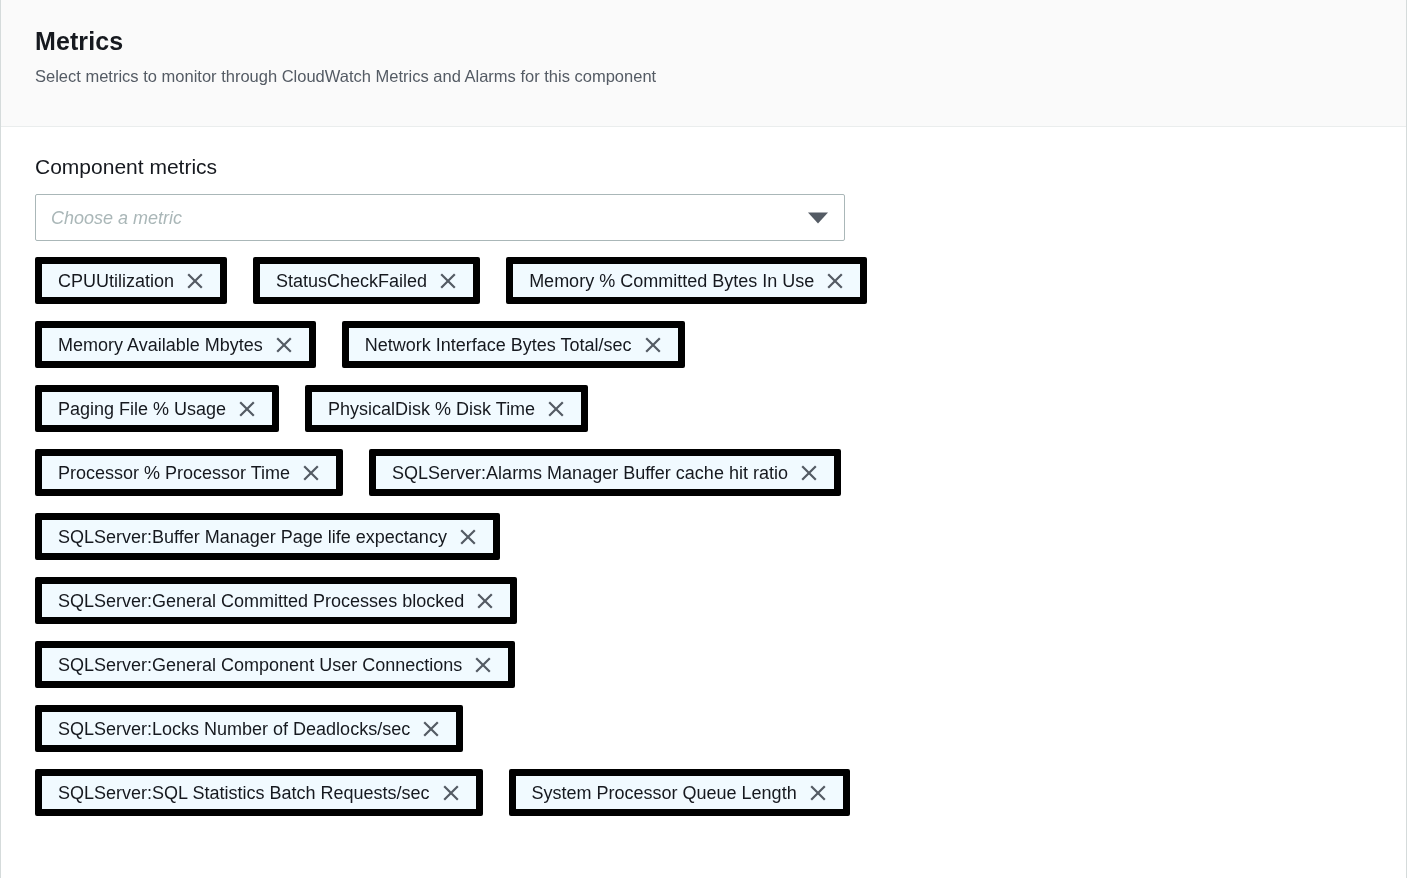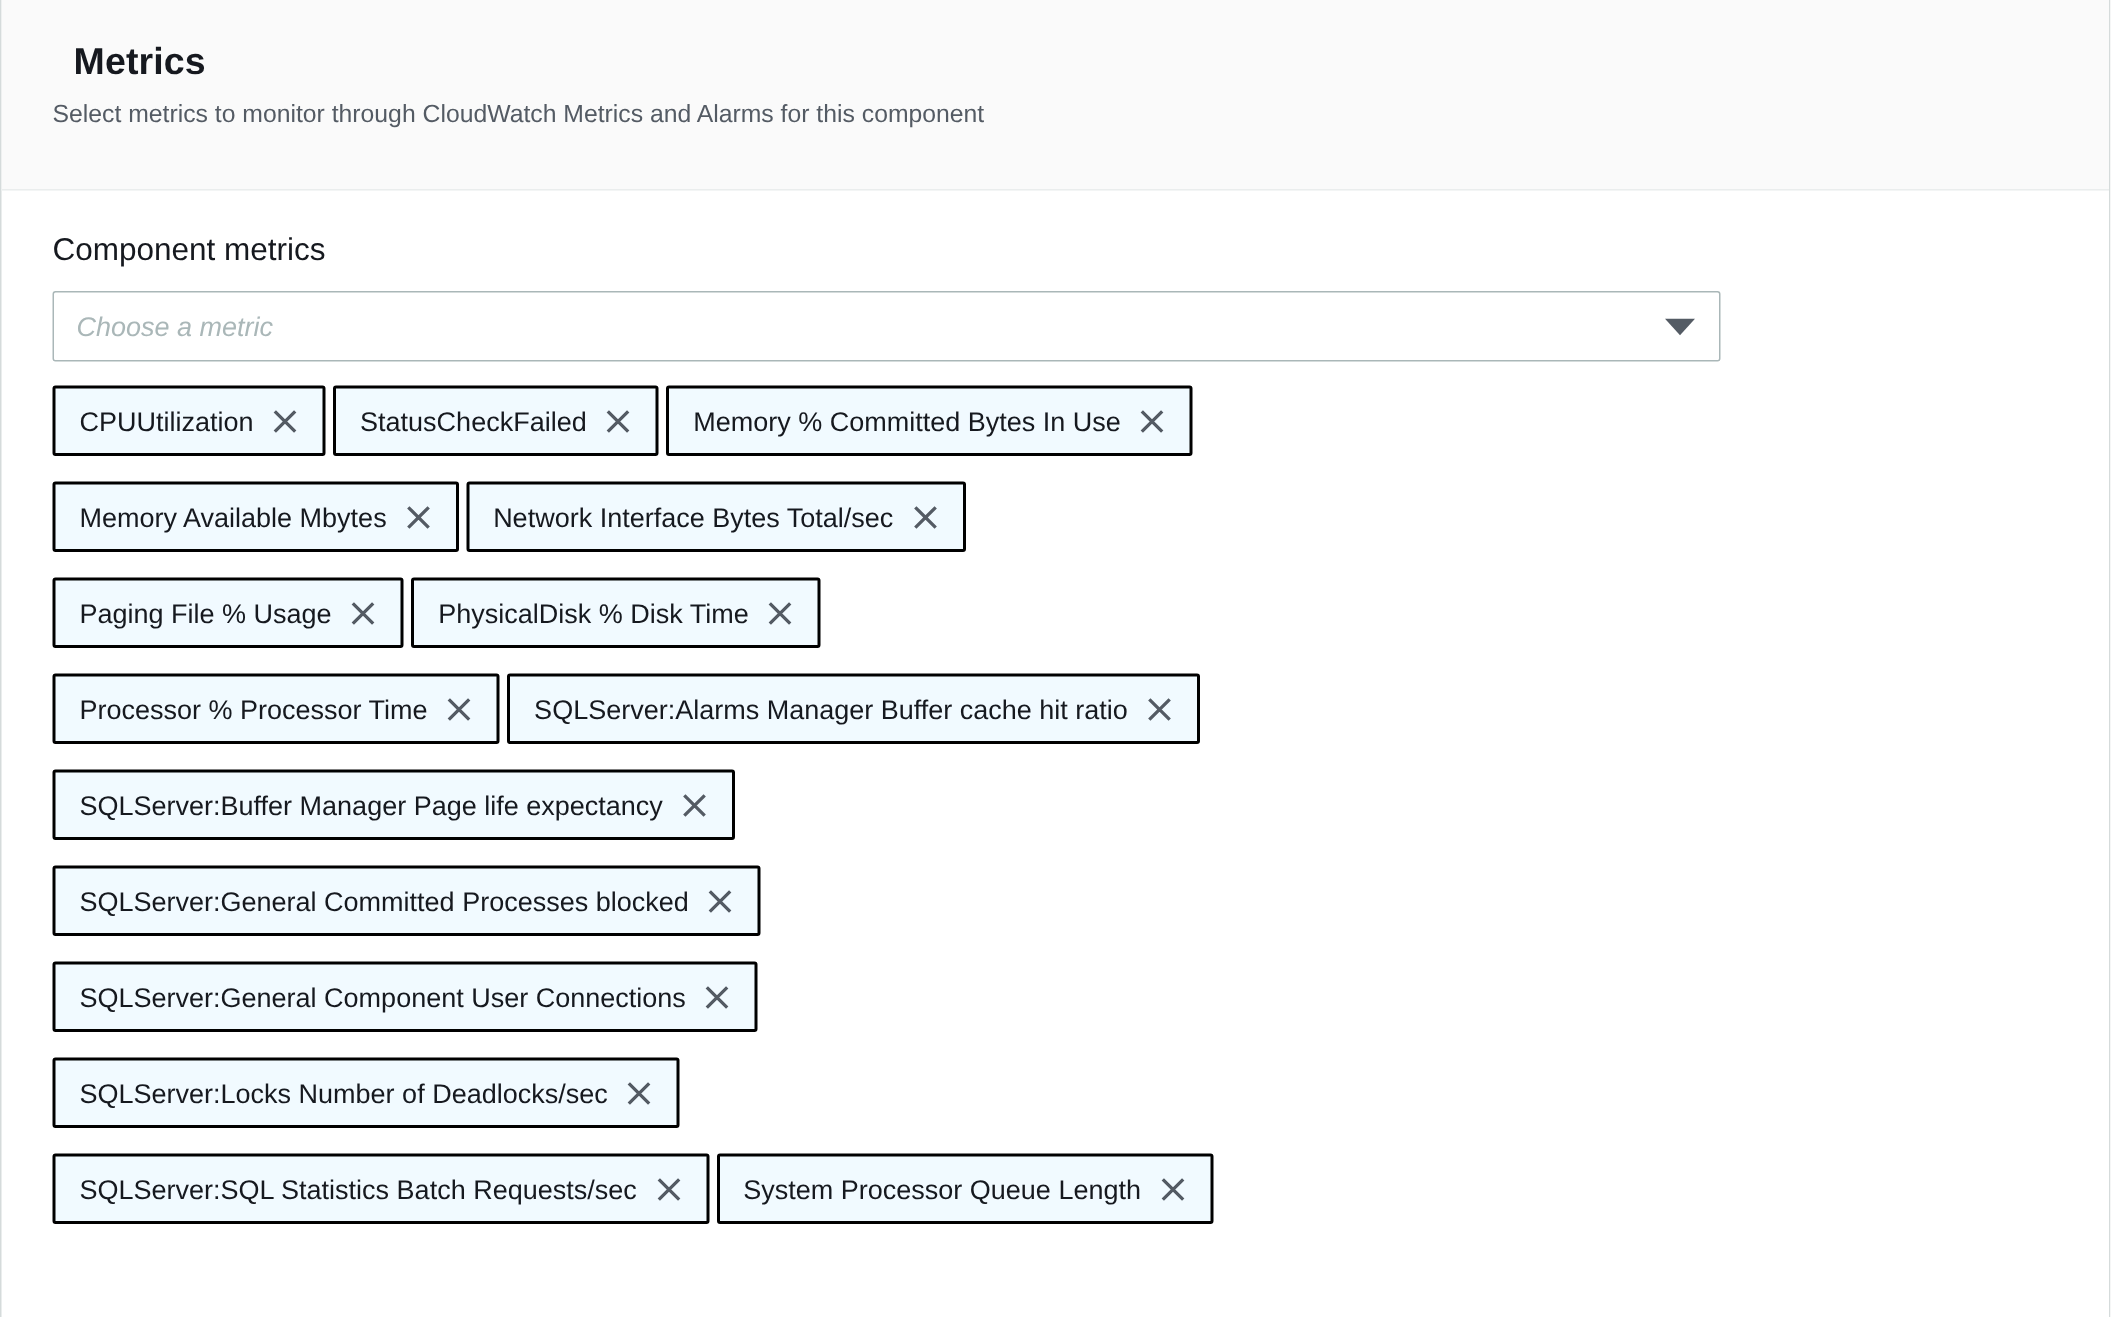--- a/index.html
+++ b/index.html
@@ -33,21 +33,21 @@
     border-bottom: 1px solid #eaeded;
     padding: 26px 32px 22px 34px;
     height: 127px;
   }
   .panel-title {
     font-size: 25px;
     font-weight: bold;
     color: #16191f;
     line-height: 30px;
     letter-spacing: 0.1px;
-    margin: 0 0 9px 14px;
+    margin: 0 0 9px 0;
   }
   .panel-subtitle {
     font-size: 16.5px;
     font-weight: normal;
     color: #545b64;
     line-height: 22px;
     margin: 0;
   }
 
   
@@ -57,21 +57,21 @@
   .field-label {
     font-size: 21px;
     color: #16191f;
     line-height: 22px;
     margin: 0 0 16px 0;
   }
 
   
   .metric-select {
     position: relative;
-    width: 1112px;
+    width: 810px;
     height: 47px;
     border: 1px solid #aab7b8;
     border-radius: 2px;
     background: #ffffff;
     display: flex;
     align-items: center;
     cursor: pointer;
   }
   .metric-select .placeholder {
     font-size: 18px;
@@ -100,25 +100,25 @@
   .token-row {
     display: flex;
     align-items: flex-start;
     margin-bottom: 17px;
     height: 47px;
   }
   .token {
     display: inline-flex;
     align-items: center;
     height: 47px;
-    border: 2px solid #000000;
+    border: 7px solid #000000;
     border-radius: 2px;
     background: #f1faff;
     padding: 0 13px 0 16px;
-    margin-right: 5px;
+    margin-right: 26px;
     cursor: default;
     white-space: nowrap;
     text-align: right;
   }
   .token-label {
     font-size: 18px;
     color: #16191f;
     line-height: 22px;
     padding-right: 9px;
   }

